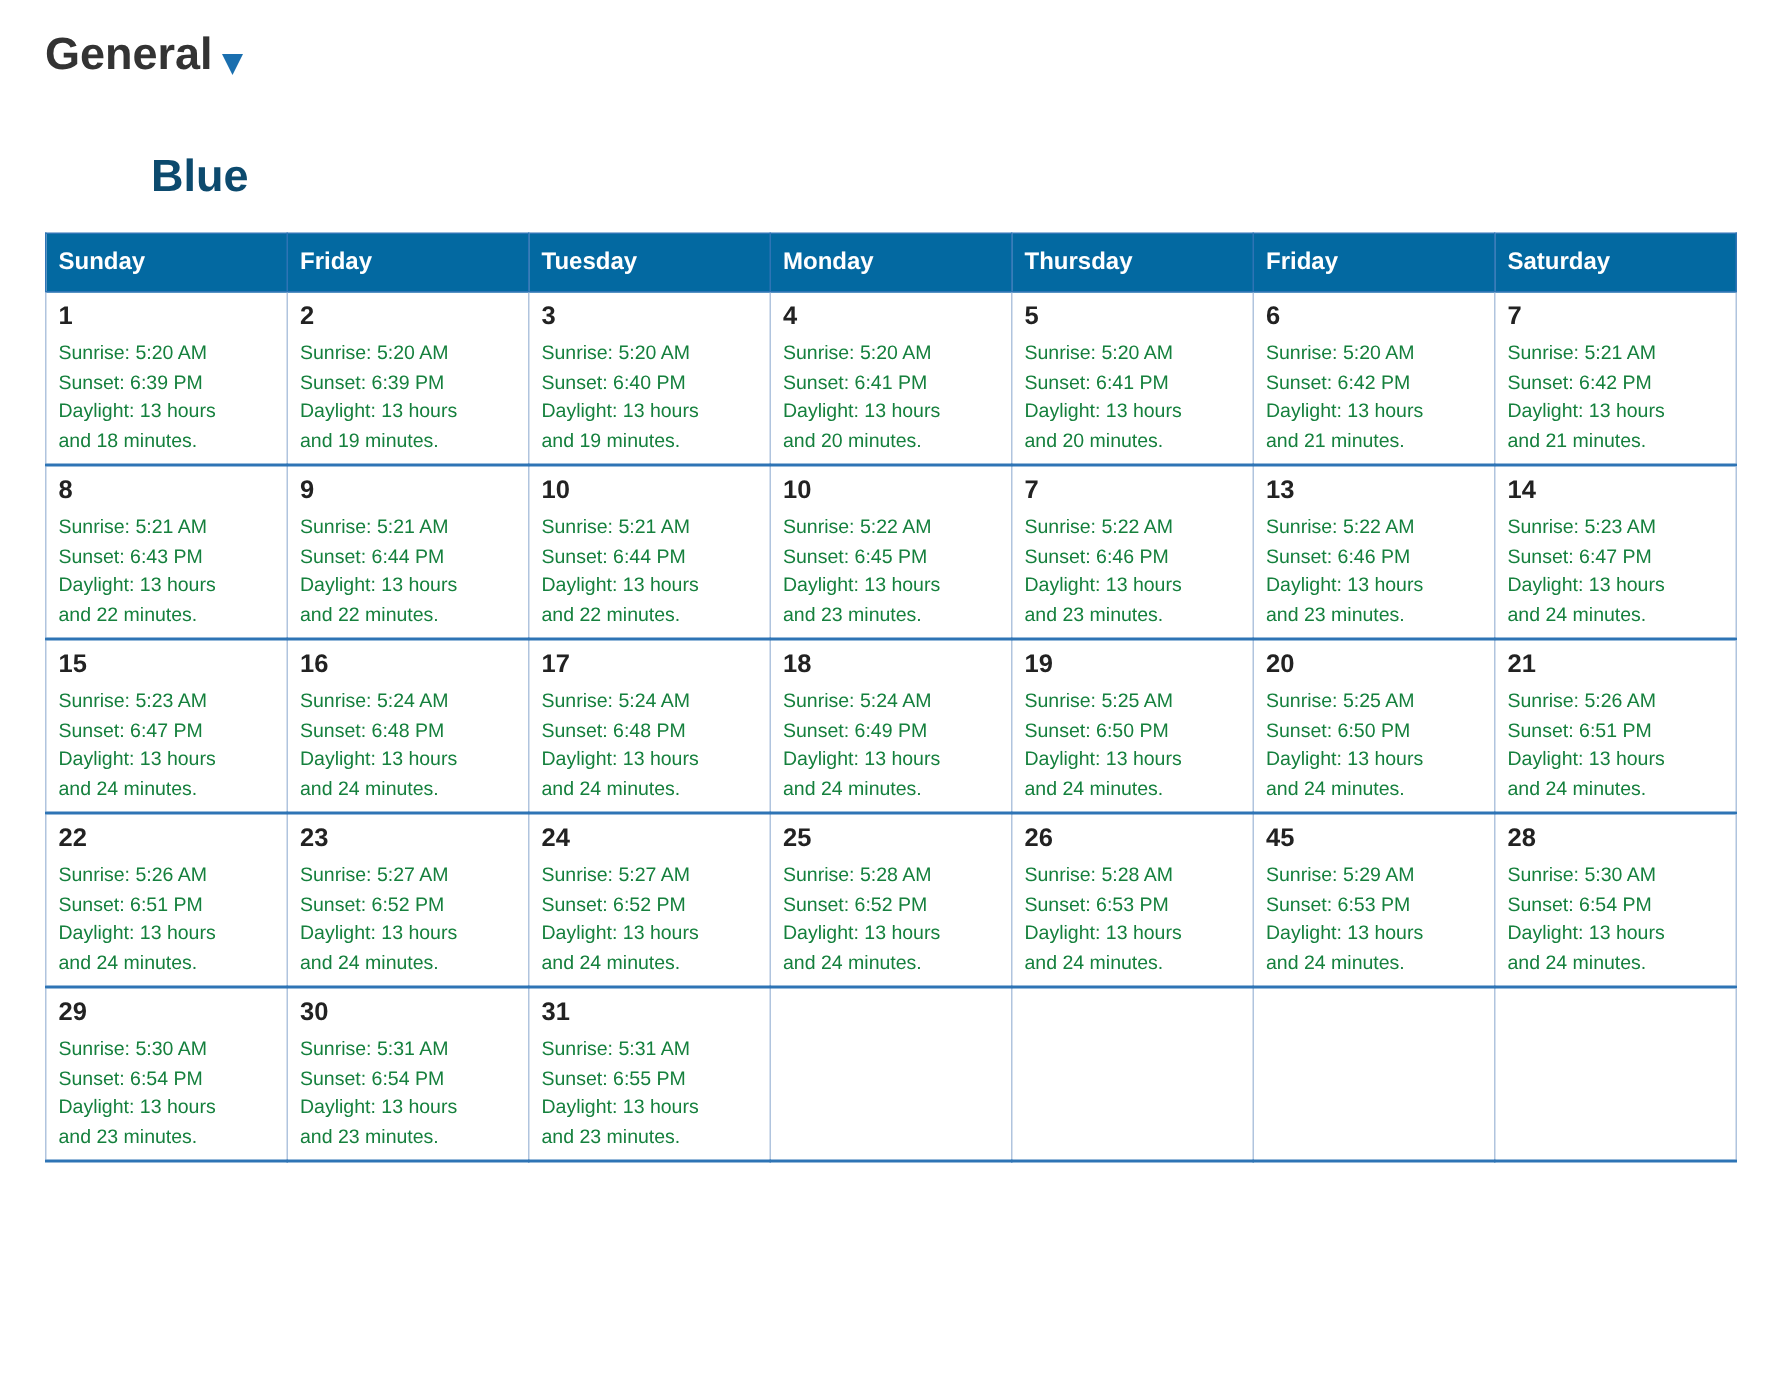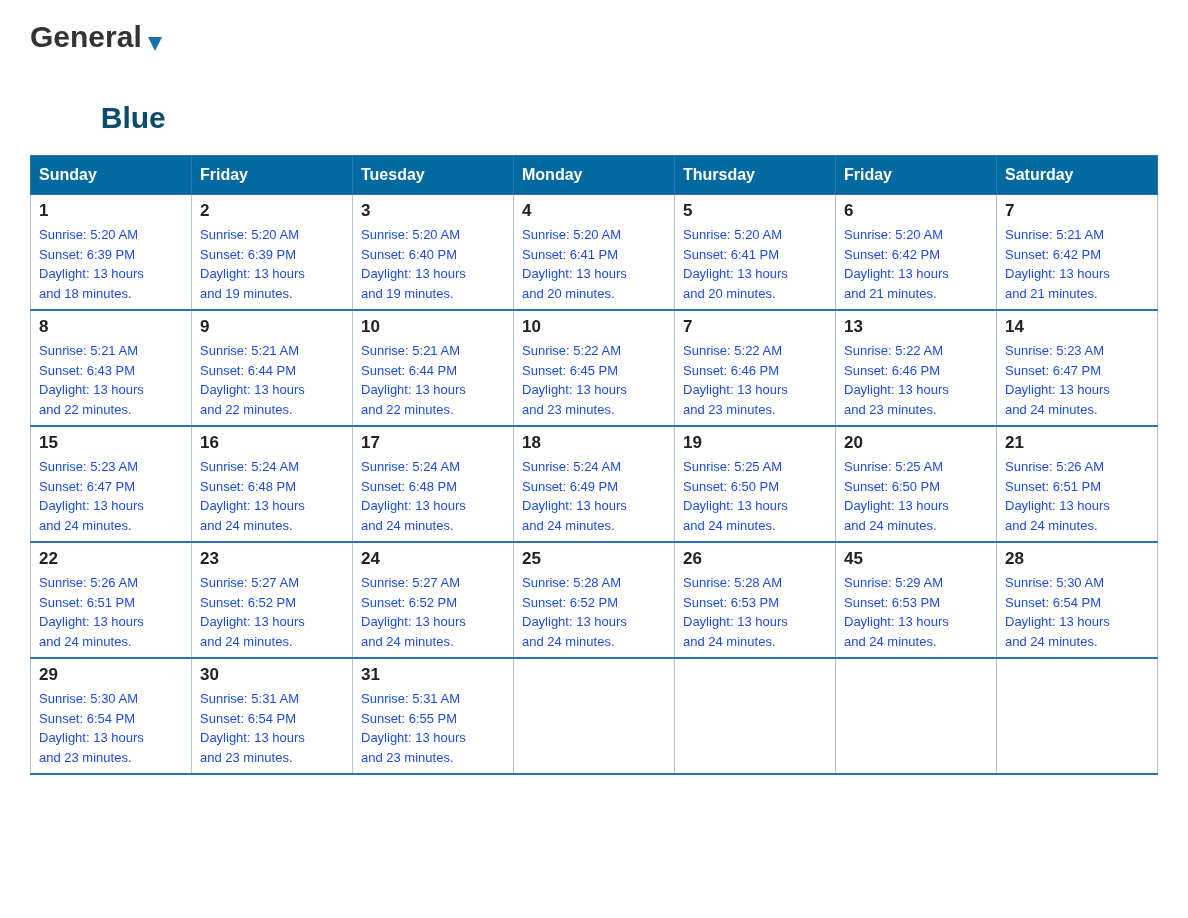--- a/index.html
+++ b/index.html
@@ -61,21 +61,21 @@
       border-bottom: 2px solid #2e74b5;
     }
     .day-number {
       font-size: 17px;
       font-weight: bold;
       color: #222;
       margin-bottom: 4px;
     }
     .day-info {
       font-size: 13px;
-      color: #1d4ed8;
+      color: #15803d;
       line-height: 1.5;
     }
     td.empty {
       background: #fff;
     }
     .logo-wrapper {
       display: flex;
       align-items: center;
     }
     .logo-general {

